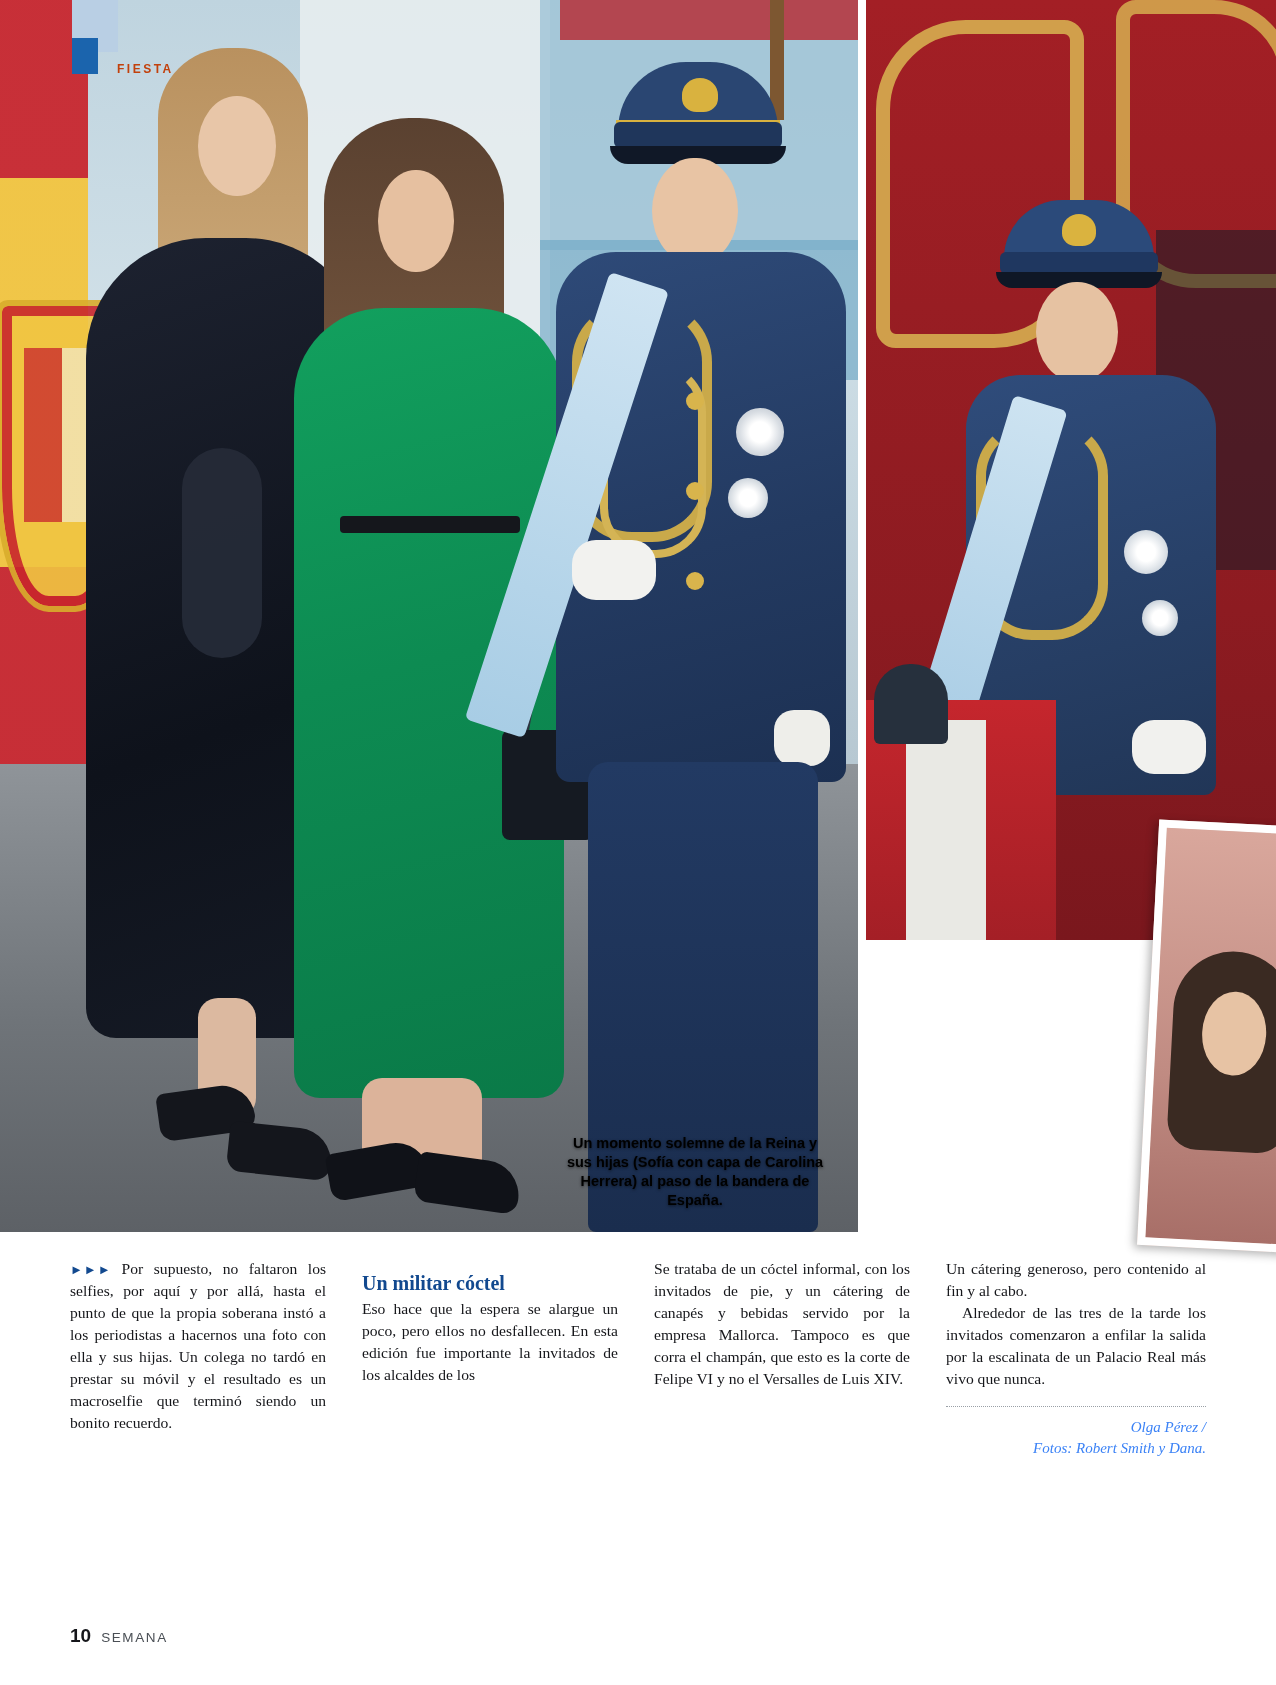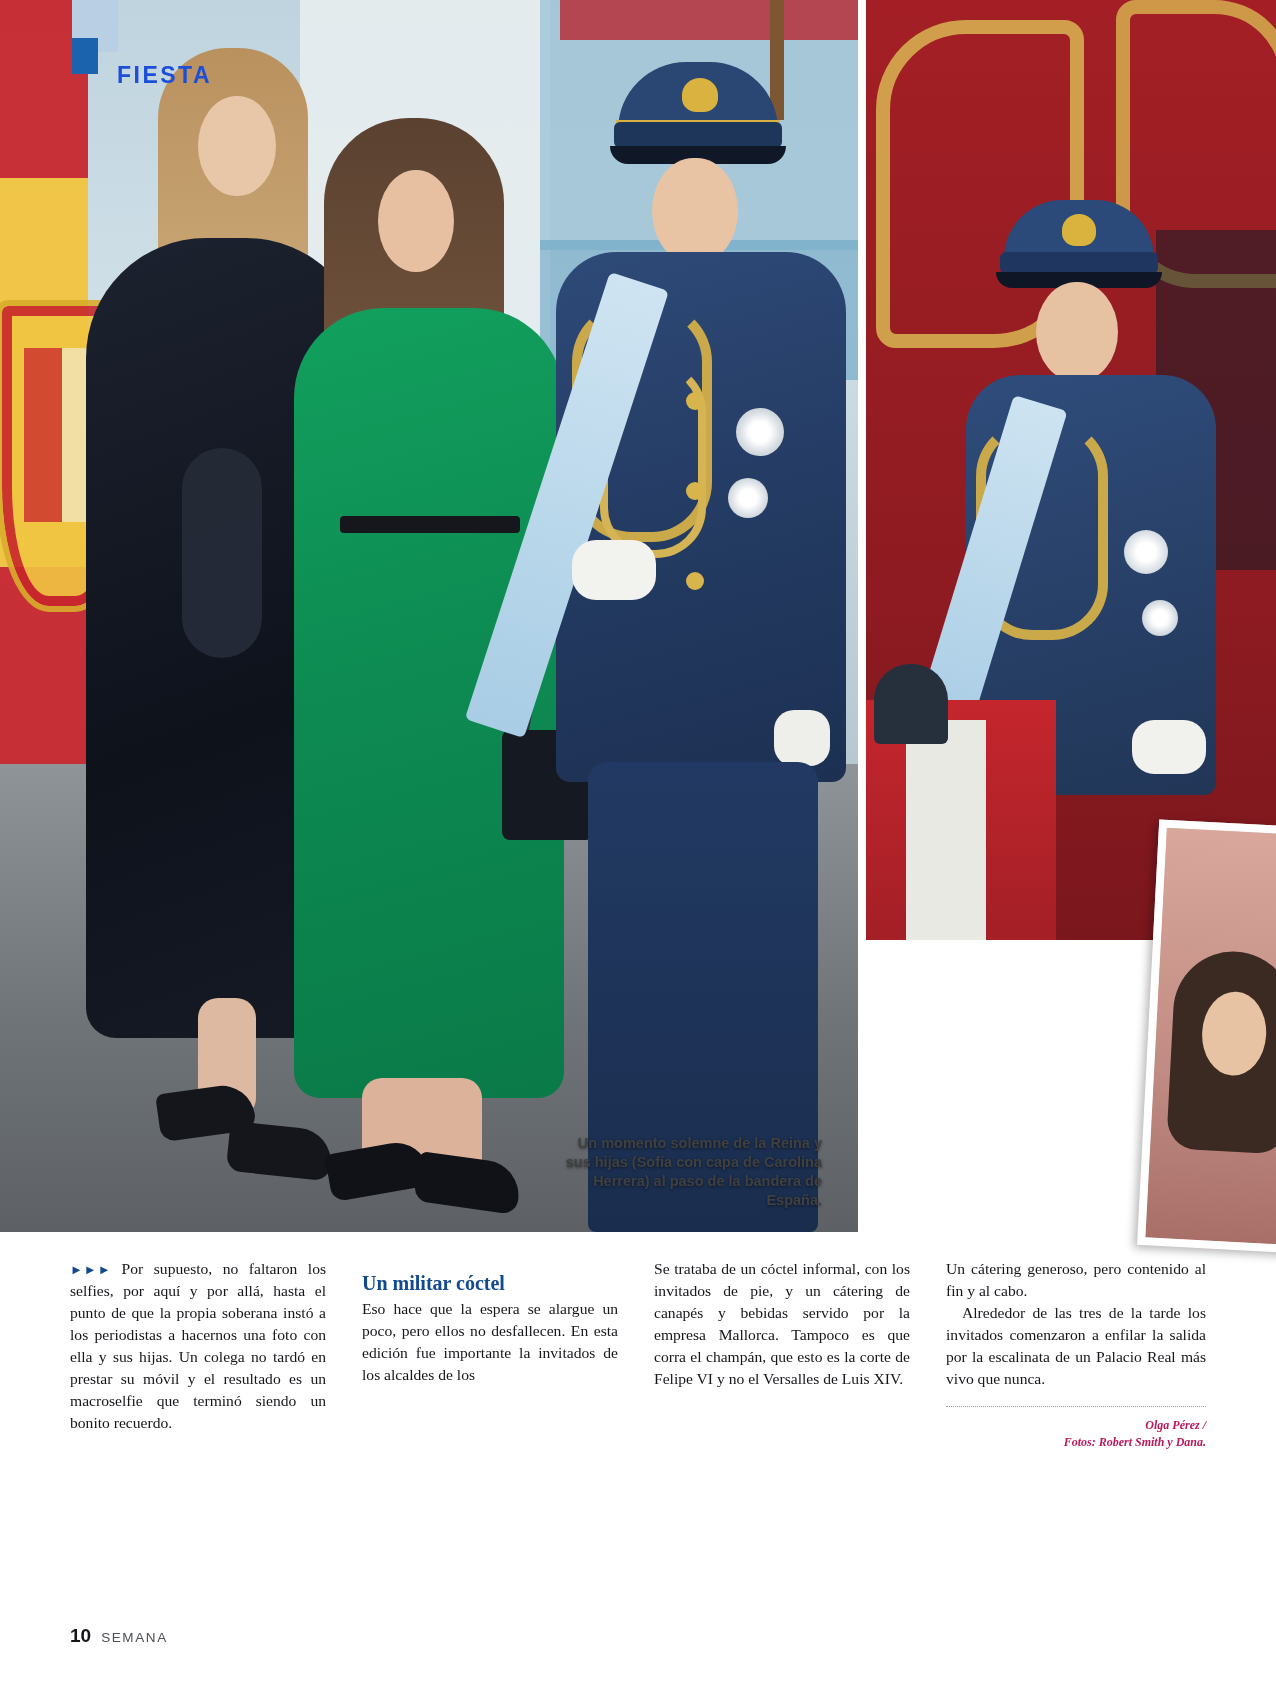--- a/index.html
+++ b/index.html
@@ -41,24 +41,24 @@
   .section-tag .bar-dark {
     position: absolute;
     left: 0; top: 38px;
     width: 26px; height: 36px;
     background: #1b64ad;
   }
   .section-tag .label {
     position: absolute;
     left: 45px;
     top: 62px;
-    color: #1d4ed8;
+    color: #c2410c;
     font-family: "Liberation Sans", sans-serif;
     font-weight: bold;
-    font-size: 23px;
+    font-size: 12px;
     letter-spacing: 2.5px;
   }
 
   
   .photo-main {
     position: absolute;
     left: 0;
     top: 0;
     width: 858px;
     height: 1232px;
@@ -346,25 +346,25 @@
     background: #d8b44c; border-radius: 50%;
     left: 146px;
   }
   .fig-leonor .btn1 { top: 330px; }
   .fig-leonor .btn2 { top: 420px; }
   .fig-leonor .btn3 { top: 510px; }
 
   
   .photo-main-caption {
     position: absolute;
-    right: 36px;
+    right: 28px;
     bottom: 22px;
     width: 270px;
-    text-align: right;
-    color: #404040;
+    text-align: center;
+    color: #000000;
     font-family: "Liberation Sans", sans-serif;
     font-weight: bold;
     font-size: 14.5px;
     line-height: 1.32;
     text-shadow: 0 1px 3px rgba(0,0,0,.55);
     z-index: 30;
   }
 
   
   .photo-right {
@@ -540,24 +540,23 @@
     font-size: 20px;
     margin: 14px 0 4px 0;
     line-height: 1.1;
   }
   .credit {
     margin-top: 16px;
     border-top: 1px dotted #9aa0a6;
     padding-top: 10px;
     text-align: right;
     font-style: italic;
-    font-size: 12px;
+    font-size: 15px;
     line-height: 1.4;
-    color: #be185d;
-    font-weight: bold;
+    color: #3b82f6;
   }
 
   
   .footer {
     position: absolute;
     left: 70px;
     bottom: 38px;
     display: flex;
     align-items: baseline;
     gap: 10px;

